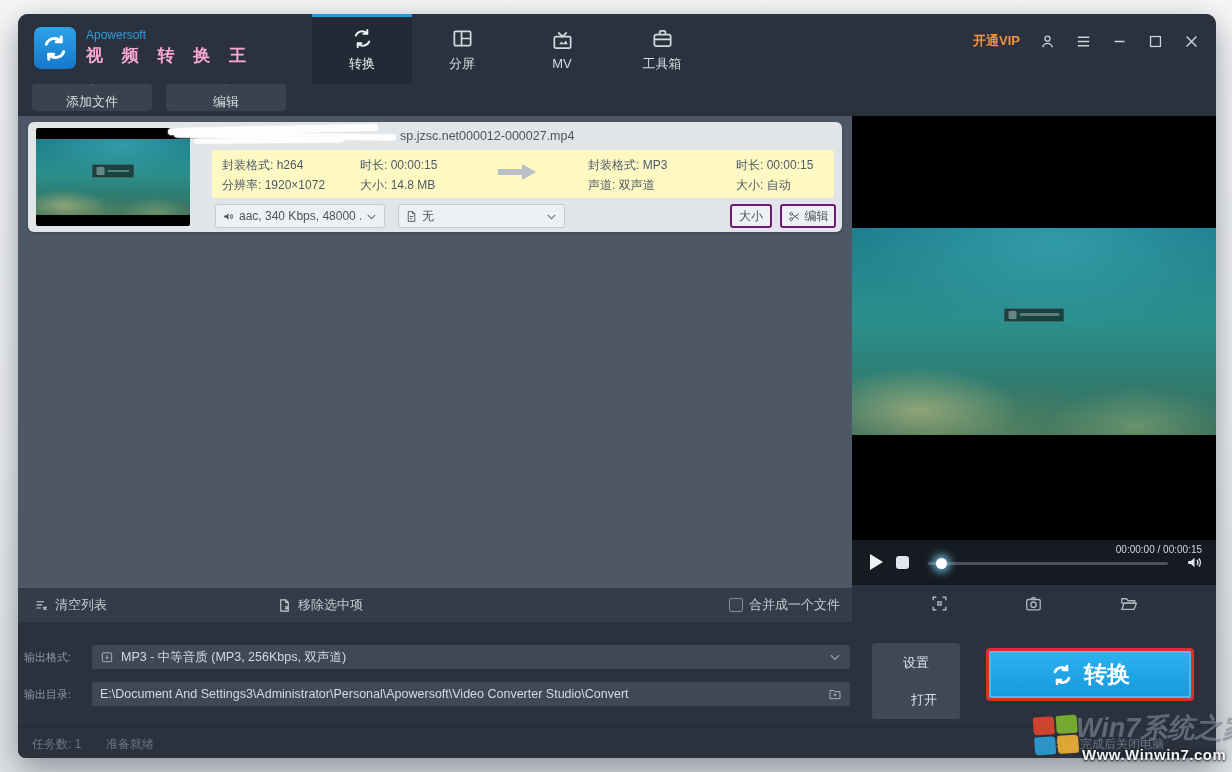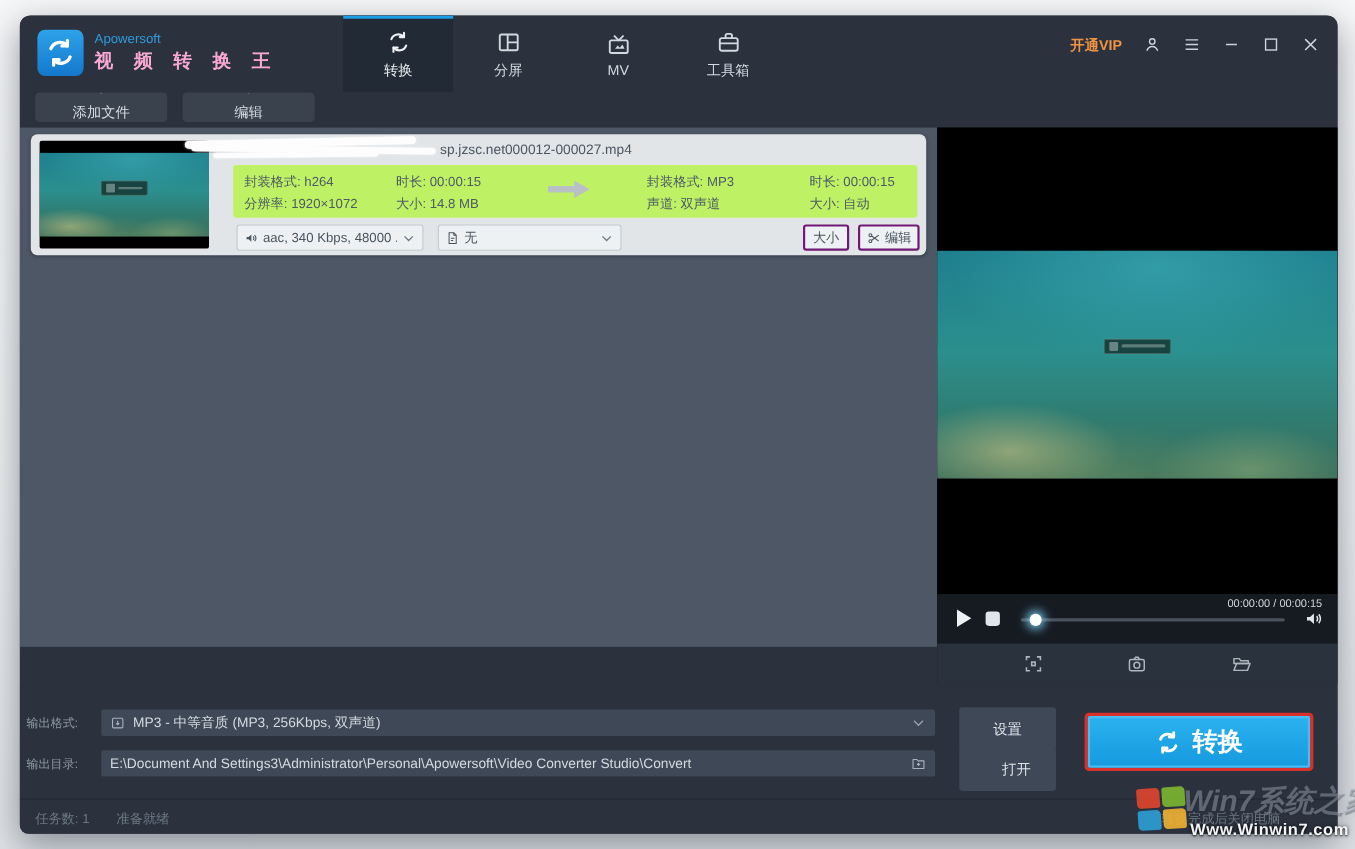--- a/index.html
+++ b/index.html
@@ -23,21 +23,21 @@
   .brand .b1{ color:#2f9bdf; font-size:12px; font-weight:normal; }
   .brand .b2{ color:#f9a8d4; font-size:17px; font-weight:bold; letter-spacing:7px; margin-top:2px; white-space:nowrap; }
   .tabs{ position:absolute; left:294px; top:0; height:70px; display:flex; }
   .tab{ width:100px; height:70px; display:flex; flex-direction:column; align-items:center; justify-content:center;
     color:#d2d9e0; cursor:pointer; position:relative; }
   .tab .ticon{ width:26px; height:26px; display:flex; align-items:center; justify-content:center; }
   .tab svg{ width:23px; height:23px; }
   .tab .tlabel{ font-size:13px; margin-top:3px; }
   .tab.active{ background:#222a35; color:#eef2f6; }
   .tab.active::before{ content:""; position:absolute; left:0; top:0; width:100%; height:3px; background:#1ba0e8; }
-  .winctl{ position:absolute; right:16px; top:18px; display:flex; align-items:flex-start; gap:19px; }
+  .winctl{ position:absolute; right:16px; top:18px; display:flex; align-items:center; gap:19px; }
   .vip{ color:#ef9440; font-size:13px; font-weight:bold; cursor:pointer; }
   .ctl{ color:#ccd3db; cursor:pointer; display:flex; align-items:center; }
   .ctl svg{ width:17px; height:17px; }
   
   .toolbar{ position:absolute; left:0; top:70px; width:100%; height:32px; background:#2b323e; display:flex; gap:14px; padding-left:14px; }
   .tbtn{ width:120px; height:27px; background:#3a424e; border-radius:4px; color:#d7dde3; font-size:13px;
     display:flex; align-items:center; justify-content:center; gap:7px; cursor:pointer;flex-direction:column; }
   .tbtn svg{ width:14px; height:14px; }
   
   .list-area{ position:absolute; left:0; top:102px; width:834px; height:472px; background:#4d5765; }
@@ -59,21 +59,21 @@
   .wm-chip .ln{ width:40px; height:3px; background:rgba(255,255,255,.3); border-radius:2px; }
   .thumb .wm-chip .ln{ width:22px; height:2px; }
   .title-row{ position:absolute; left:140px; top:4px; height:20px; width:660px; }
   .fname{ position:absolute; left:232px; top:3px; font-size:12.5px; color:#4a5560; white-space:nowrap; }
   .scribble{ position:absolute; left:0; top:-2px; width:228px; height:22px; }
   .scribble .smear{ position:absolute; background:#fdfdfd; border-radius:5px; box-shadow:0 0 2px rgba(255,255,255,.9); }
   .scribble .m1{ left:0; top:2px; width:210px; height:7px; transform:rotate(-1.2deg); }
   .scribble .m2{ left:6px; top:9px; width:222px; height:6px; transform:rotate(.8deg); }
   .scribble .m3{ left:26px; top:14px; width:150px; height:5px; transform:rotate(-0.6deg); }
   .scribble .g1{ position:absolute; left:10px; top:12px; width:190px; height:3px; background:rgba(90,100,110,.35); border-radius:2px; }
-  .info-panel{ position:absolute; left:184px; top:28px; width:622px; height:48px; background:#bef264; border-radius:3px; }
+  .info-panel{ position:absolute; left:184px; top:28px; width:622px; height:48px; background:#fef9c3; border-radius:3px; }
   .inf{ position:absolute; font-size:12px; color:#4e5a66; white-space:nowrap; }
   .arrow-icon{ position:absolute; left:286px; top:14px; }
   .card-row{ position:absolute; left:0; top:82px; width:100%; height:26px; }
   .cselect{ position:absolute; height:24px; background:#eef1f3; border:1px solid #c3c9cf; border-radius:3px;
     display:flex; align-items:center; padding:0 6px; gap:4px; color:#49545f; font-size:12px; cursor:pointer; }
   .cselect .val{ flex:1; white-space:nowrap; overflow:hidden; }
   .cselect svg{ width:13px; height:13px; flex:none; }
   .cbtn{ position:absolute; height:24px; background:#eef1f3; border:2px solid #701a75; border-radius:3px;
     display:flex; align-items:center; justify-content:center; gap:4px; color:#49545f; font-size:12px; cursor:pointer; }
   .cbtn svg{ width:13px; height:13px; }
@@ -308,20 +308,41 @@
             <circle cx="6" cy="7" r="2.4"></circle>
               <circle cx="6" cy="17" r="2.4"></circle>
               <path d="M8.2 8.4 20 17M8.2 15.6 20 7"></path>
           </svg>
           <span>编辑</span>
         </div>
       </div>
     </div>
   </div>
 
+  <div class="left-strip">
+    <div class="strip-btn sb-clear">
+      <svg viewBox="0 0 24 24" fill="none" stroke="currentColor" stroke-width="1.9">
+        <path d="M4 6h12M4 11h9M4 16h7"></path>
+          <path d="M15 14l5 5M20 14l-5 5"></path>
+      </svg>
+      <span>清空列表</span>
+    </div>
+    <div class="strip-btn sb-remove">
+      <svg viewBox="0 0 24 24" fill="none" stroke="currentColor" stroke-width="1.8">
+        <path d="M6 3h8l4 4v14H6z"></path>
+          <path d="M14 3v4h4"></path>
+          <path d="M13 13l5 5M18 13l-5 5"></path>
+      </svg>
+      <span>移除选中项</span>
+    </div>
+    <div class="merge">
+      <span class="checkbox"></span>
+      <span>合并成一个文件</span>
+    </div>
+  </div>
 
   <div class="preview">
     <div class="video-zone">
       <div class="vimg reef">
         <div class="wm-chip">
             <span class="sq"></span>
             <span class="ln"></span>
           </div>
       </div>
     </div>

